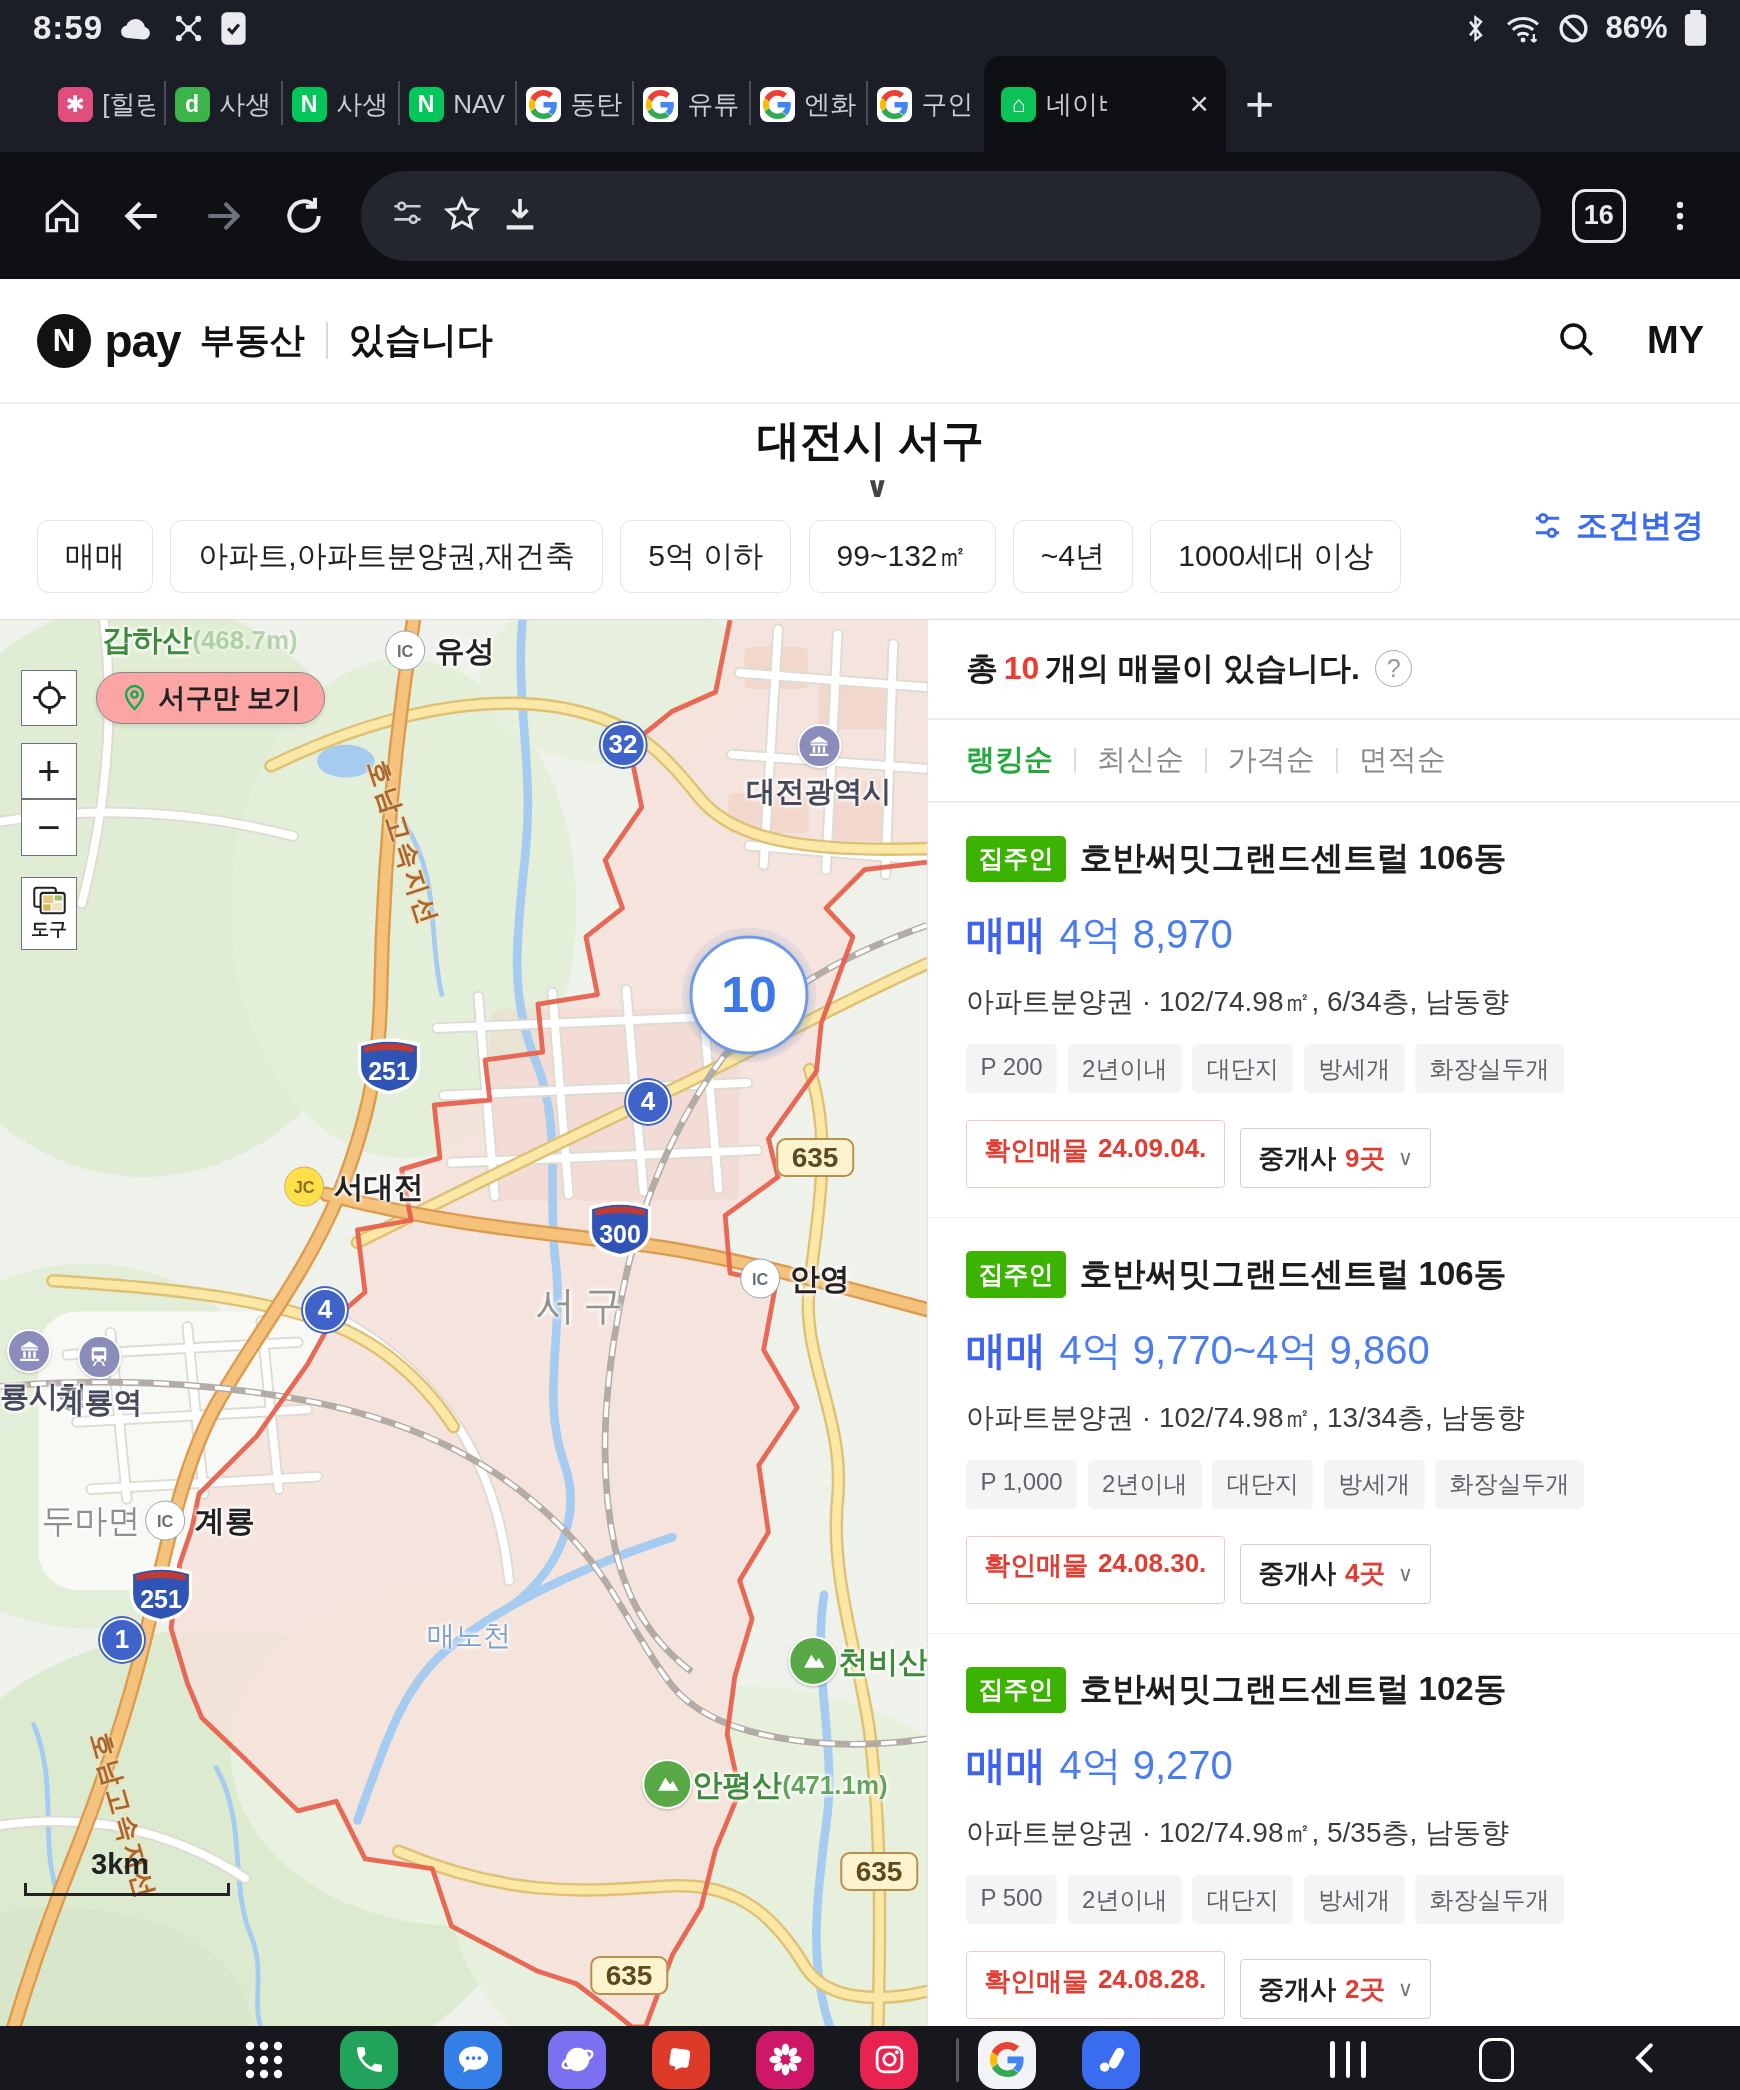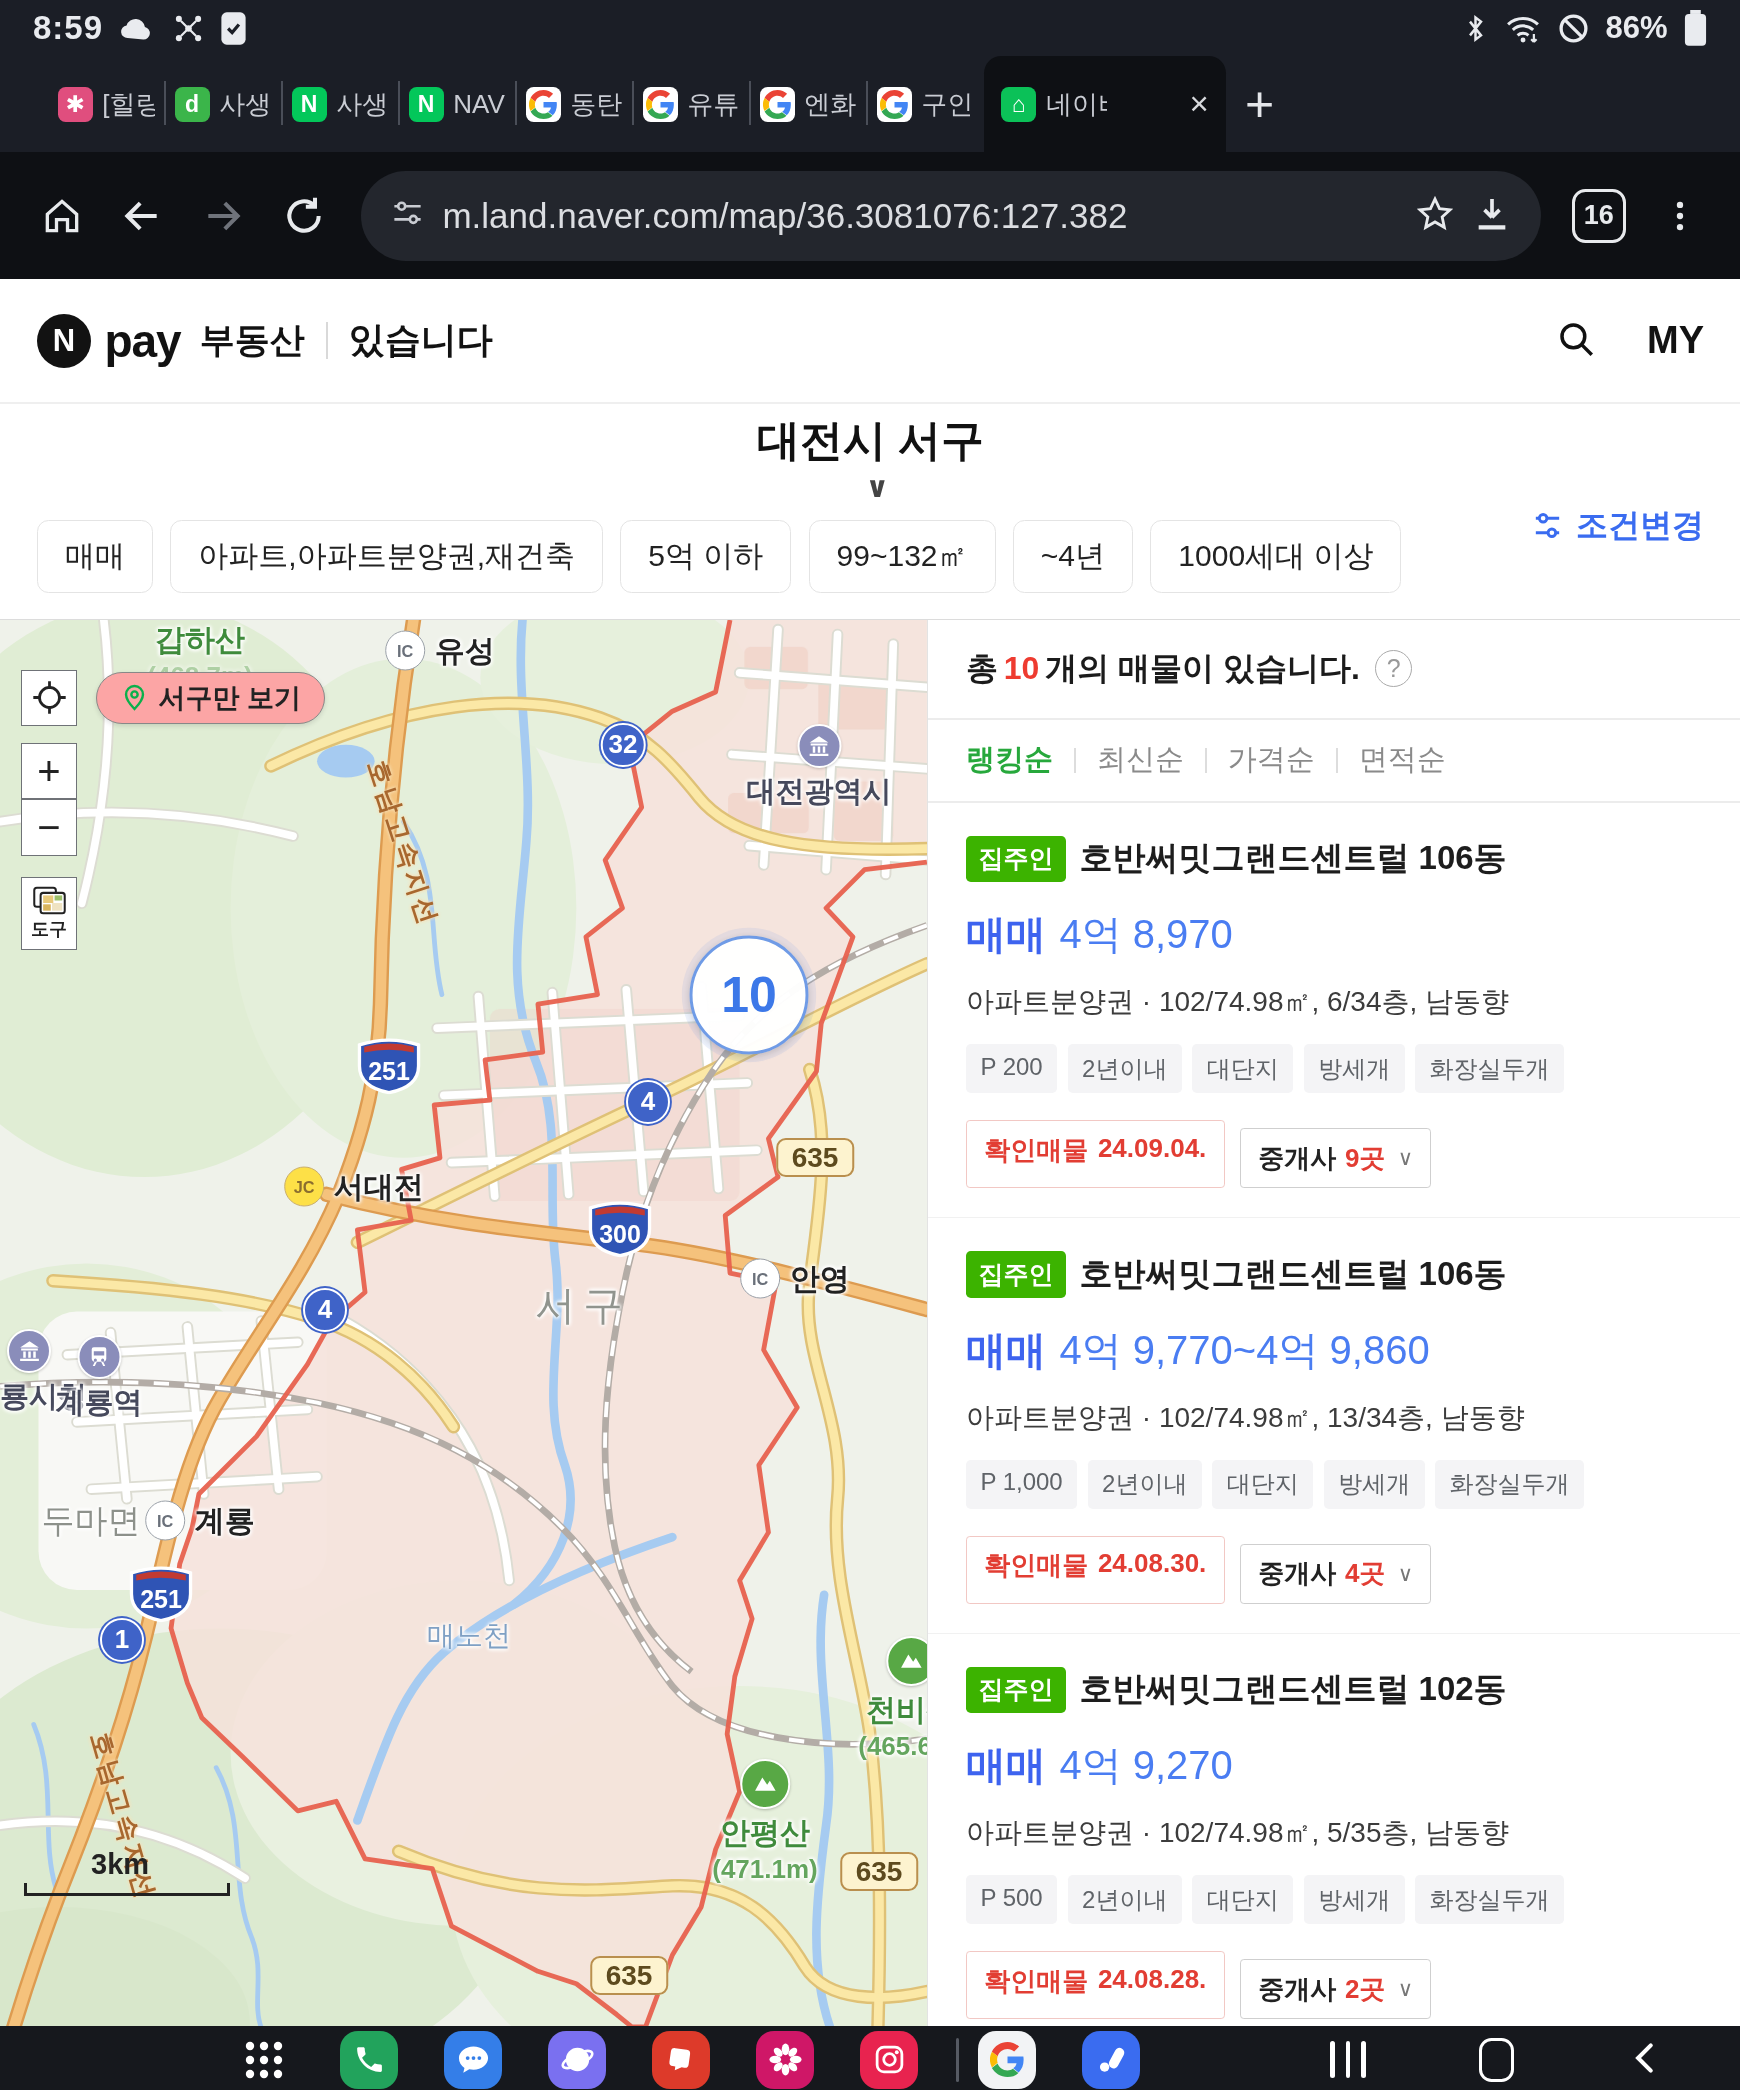--- a/index.html
+++ b/index.html
@@ -70,21 +70,21 @@
   
   .map { width:927px; height:100%; position:relative; overflow:hidden; background:#eff2ea; flex:0 0 auto; }
   .map svg.basemap { position:absolute; left:0; top:0; }
   .mlabel { position:absolute; white-space:nowrap; }
   .halo { text-shadow:0 0 3.8px #fff,0 0 3.8px #fff,0 0 4.8px #fff,0 0 4.8px #fff; }
   .lbl-place { color:#8d918b; font-size:33px; }
   .lbl-place-large { color:#90948e; font-size:40px; letter-spacing:7.7px; }
   .lbl-water { color:#7fa0c4; font-size:28px; }
   .lbl-road { color:#a8672e; font-size:26px; font-weight:700; letter-spacing:2.9px;
     text-shadow:0 0 3.8px #f6dfb6,0 0 3.8px #f6dfb6; }
-  .mtn { display:flex; flex-direction:column; align-items:center;margin-left:16px; }
+  .mtn { display:flex; flex-direction:row; align-items:center;margin-left:16px; }
   .mtn-ic { width:50px; height:50px; background:#58a845; border:2.9px solid #fff; border-radius:50%;
     display:flex; align-items:center; justify-content:center; margin-bottom:3.8px; box-shadow:0 1px 2.9px rgba(0,0,0,.25); }
   .mtn-name { color:#3f8b3c; font-size:30px; font-weight:700; }
   .mtn-sub { color:#64a55e; font-size:26px; font-weight:600; }
   .sub-faded { opacity:.4; }
   .ic-row { display:flex; align-items:center; gap:9.6px; }
   .ic-circ { width:40px; height:40px; background:#fff; border:1.9px solid #9aa0a8; border-radius:50%;
     color:#6a707a; font-size:16.3px; font-weight:700; display:flex; align-items:center; justify-content:center; }
   .jc-circ { background:#fde047; border-color:#c8ae6e; color:#8a6d2f; }
   .ic-name { color:#222; font-size:30px; font-weight:700; }
@@ -325,21 +325,20 @@
   </span>
   <div class="url-pill">
     <span>
       <svg width="35" height="35" viewBox="0 0 24 24">
           <circle cx="8" cy="7" r="2.4" stroke="#c9ccd2" stroke-width="1.8" fill="none"></circle>
           <path d="M11 7h10M3 7h2.5" stroke="#c9ccd2" stroke-width="1.8"></path>
           <circle cx="16" cy="16" r="2.4" stroke="#c9ccd2" stroke-width="1.8" fill="none"></circle>
           <path d="M3 16h10.5M18.5 16H21" stroke="#c9ccd2" stroke-width="1.8"></path>
         </svg>
     </span>
-    <span class="url-text">m.land.naver.com/map/36.3081076:127.382</span>
     <span>
       <svg width="40" height="40" viewBox="0 0 24 24">
           <path d="M12 3l2.7 5.8 6.3.7-4.7 4.3 1.3 6.2L12 16.8 6.4 20l1.3-6.2L3 9.5l6.3-.7z" stroke="#e8eaed" stroke-width="1.7" fill="none"></path>
         </svg>
     </span>
     <span>
       <svg width="40" height="40" viewBox="0 0 24 24">
           <path d="M12 3v11m0 0l-4.5-4.5M12 14l4.5-4.5" stroke="#e8eaed" stroke-width="2.2" fill="none"></path>
           <path d="M4 20h16" stroke="#e8eaed" stroke-width="2.6"></path>
         </svg>

